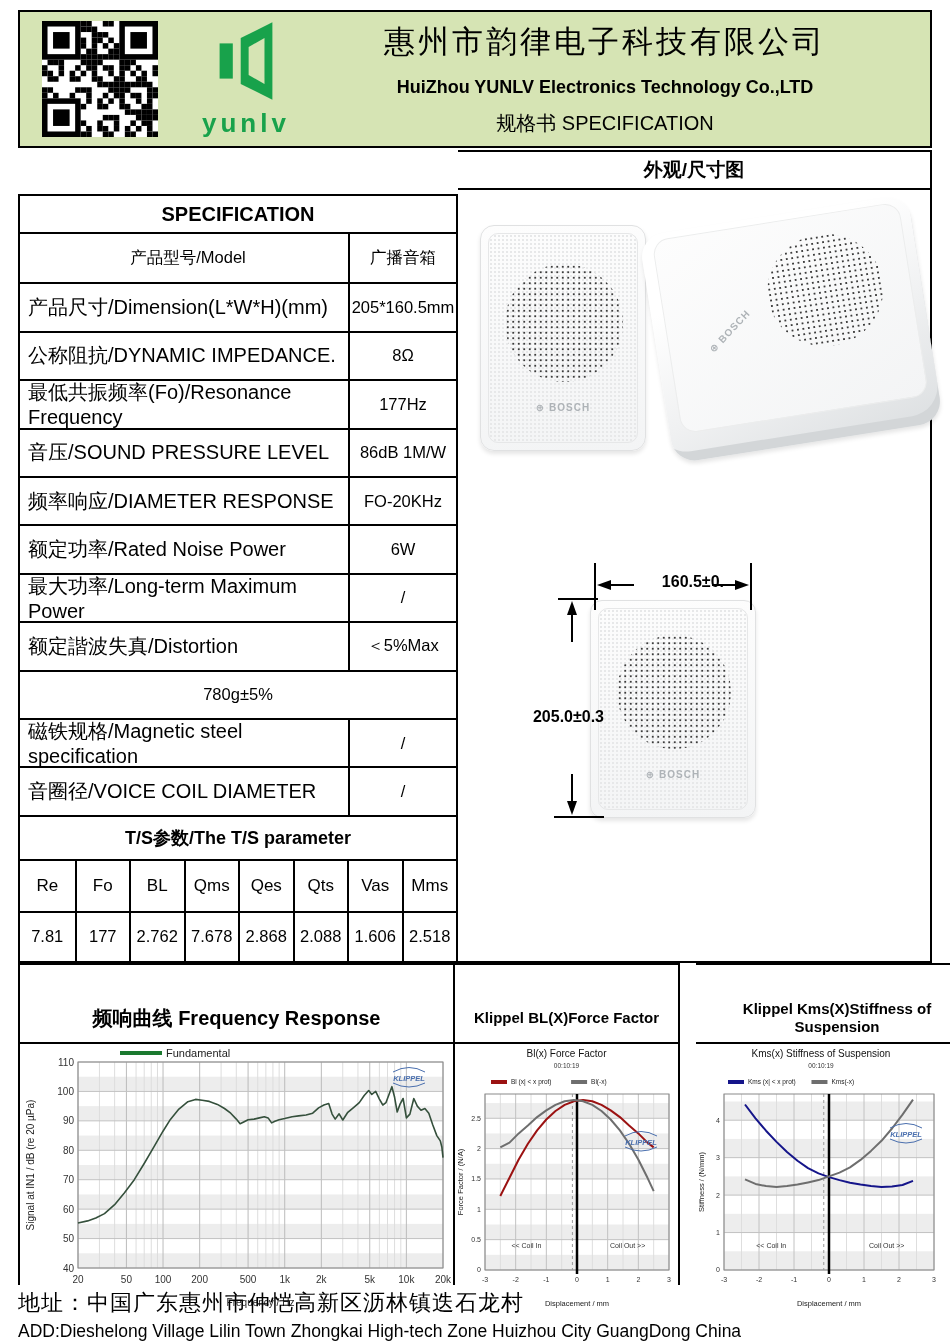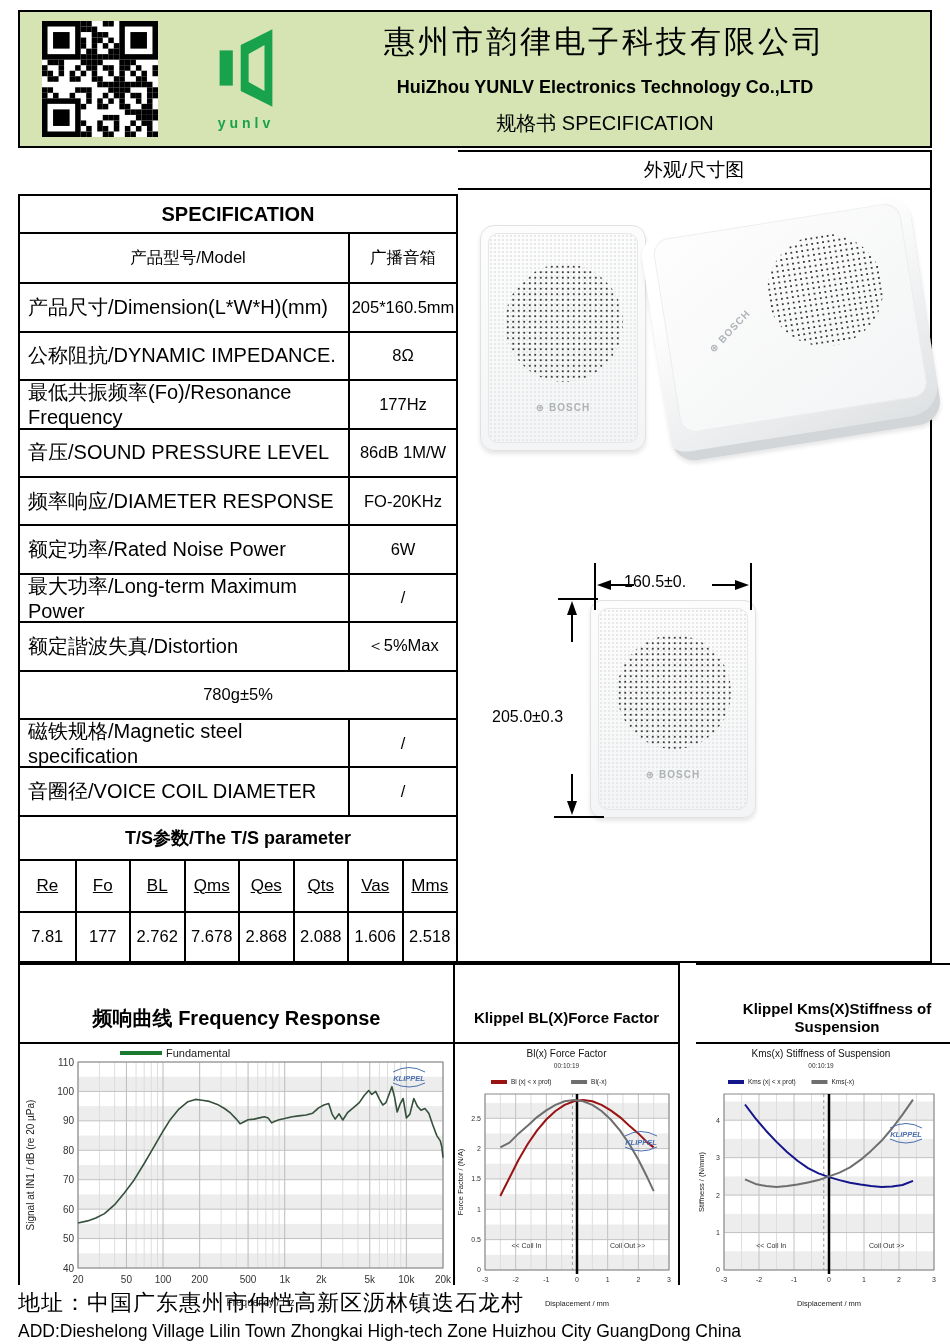--- a/index.html
+++ b/index.html
@@ -5,21 +5,21 @@
   html,body{margin:0;padding:0;background:#ffffff;}
   #page{position:relative;width:950px;height:1344px;background:#fff;
         font-family:"Liberation Sans","DejaVu Sans",sans-serif;color:#000;overflow:hidden;}
   *{box-sizing:border-box;}
 
   
   .hdr{position:absolute;left:18px;top:10px;width:914px;height:138px;
        background:#d6e4b4;border:2px solid #000;display:flex;align-items:center;}
   .qr{width:128px;height:116px;margin-left:16px;flex:0 0 auto;}
   .logo-wrap{width:128px;flex:0 0 auto;text-align:center;margin-left:18px;}
-  .logo-word{color:#18a24b;font-weight:bold;font-size:14px;letter-spacing:4px;margin-top:2px;}
+  .logo-word{color:#18a24b;font-weight:bold;font-size:26px;letter-spacing:4px;margin-top:2px;}
   .hdr-text{flex:1;text-align:center;padding-right:30px;}
   .co-cn{font-size:31px;letter-spacing:3px;font-family:"Liberation Serif","DejaVu Serif",serif;}
   .co-en{font-size:18px;font-weight:bold;margin-top:14px;}
   .doc-type{font-size:20px;margin-top:12px;}
 
   
   .left-col{position:absolute;left:18px;top:150px;width:440px;margin-top:44px;}
   .sec-title{height:40px;border:2px solid #000;display:flex;align-items:center;justify-content:center;
              font-weight:bold;font-size:20px;background:#fff;}
   .spec-table{border:2px solid #000;border-top:none;}
@@ -29,45 +29,45 @@
               padding-left:8px;font-size:20px;}
   .spec-row:first-child .spec-label{justify-content:center;padding-left:8px;font-size:16.5px;}
   .spec-value{flex:1;display:flex;align-items:center;justify-content:center;font-size:16.5px;}
   .ts-title{height:44px;border:2px solid #000;border-top:none;display:flex;align-items:center;
             justify-content:center;font-weight:bold;font-size:18px;}
   .ts-grid{display:grid;grid-template-columns:repeat(8,1fr);border:2px solid #000;border-top:none;}
   .ts-cell{height:50px;display:flex;align-items:center;justify-content:center;font-size:16.5px;
            border-left:2px solid #000;border-top:2px solid #000;}
   .ts-grid .ts-cell:nth-child(-n+8){border-top:none;}
   .ts-grid .ts-cell:nth-child(8n+1){border-left:none;}
-  .ts-head{font-size:17px;text-decoration:underline;}
+  .ts-head{font-size:17px;}
 
   
   .right-col{position:absolute;left:458px;top:150px;width:474px;height:813px;
              border:2px solid #000;border-left:none;}
   .right-title{height:38px;border-bottom:2px solid #000;display:flex;align-items:center;
-               justify-content:center;font-weight:normal;font-size:19px;}
+               justify-content:center;font-weight:bold;font-size:19px;}
   .right-body{position:relative;width:100%;height:771px;}
 
   .spk{position:absolute;background:linear-gradient(175deg,#fdfdfd,#f3f4f5);
        border:1px solid #e0e1e2;border-radius:14px;box-shadow:0 3px 4px rgba(0,0,0,0.10);}
   .spk-frame{position:absolute;inset:7px;border:1px solid #e6e7e8;border-radius:10px;
              background-image:radial-gradient(#e7e8e9 0.8px,transparent 1px);background-size:4px 4px;}
   .grille{position:absolute;border-radius:50%;
           background-image:radial-gradient(#3c3c3c 1.05px,transparent 1.3px);background-size:5.5px 5.5px;}
   .bosch{position:absolute;color:#aeb3b7;font-weight:bold;font-size:10px;letter-spacing:1px;white-space:nowrap;}
 
   .spk-persp{position:absolute;left:197px;top:24px;width:272px;height:230px;}
   .pp-body{position:absolute;inset:0;transform:rotate(-9deg);border-radius:24px;
            background:linear-gradient(160deg,#ffffff 25%,#f0f1f2 60%,#dcdfe1 100%);
            box-shadow:inset -6px -16px 0 -6px #d3d6d8,0 3px 4px rgba(0,0,0,0.10);}
   .pp-face{position:absolute;inset:6px 10px 28px 12px;border-radius:16px;
            background:linear-gradient(150deg,#fdfdfd,#f3f4f5);border:1px solid #eceded;}
 
-  .dim-label{position:absolute;font-weight:normal;font-size:16px;text-align:left;}
+  .dim-label{position:absolute;font-weight:bold;font-size:16px;text-align:right;}
   .dim-svg{position:absolute;inset:0;pointer-events:none;}
 
   
   .chart-panel{position:absolute;top:963px;height:322px;border:2px solid #000;}
   .cp-title{border-bottom:2px solid #000;display:flex;align-items:center;justify-content:center;
             text-align:center;font-weight:bold;margin-top:29px;}
   .fr-panel{left:18px;width:437px;}
   .bl-panel{left:455px;width:225px;border-left:none;}
   .kms-panel{left:696px;width:284px;border-left:none;}
   .fr-panel .cp-title{height:50px;font-size:20px;}

